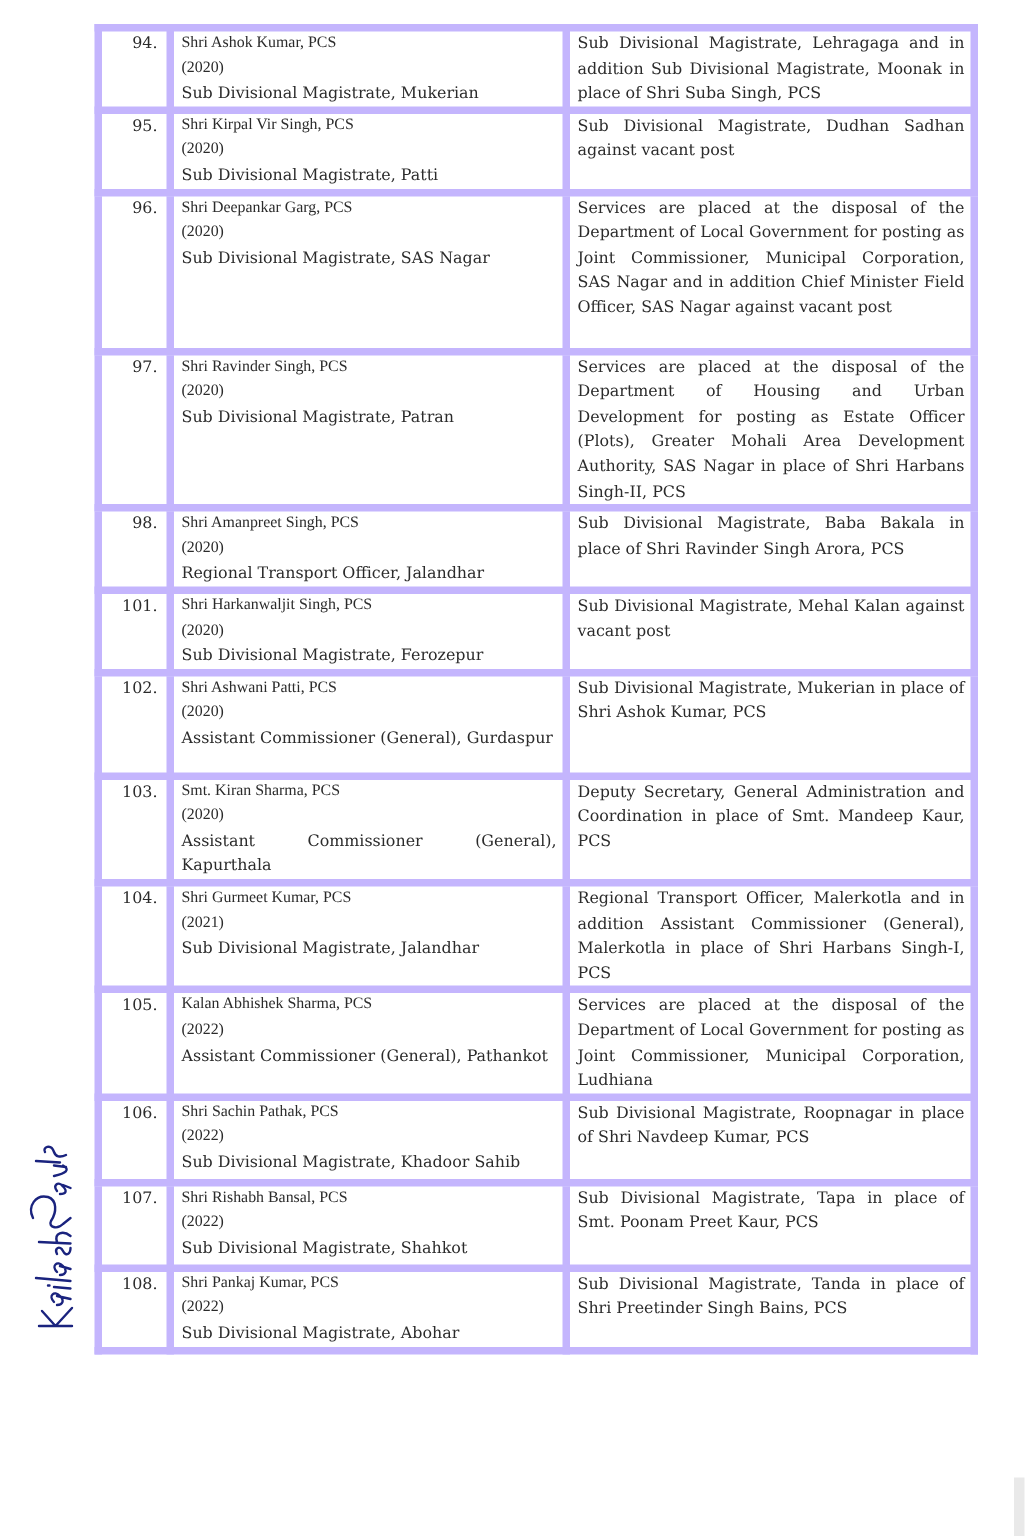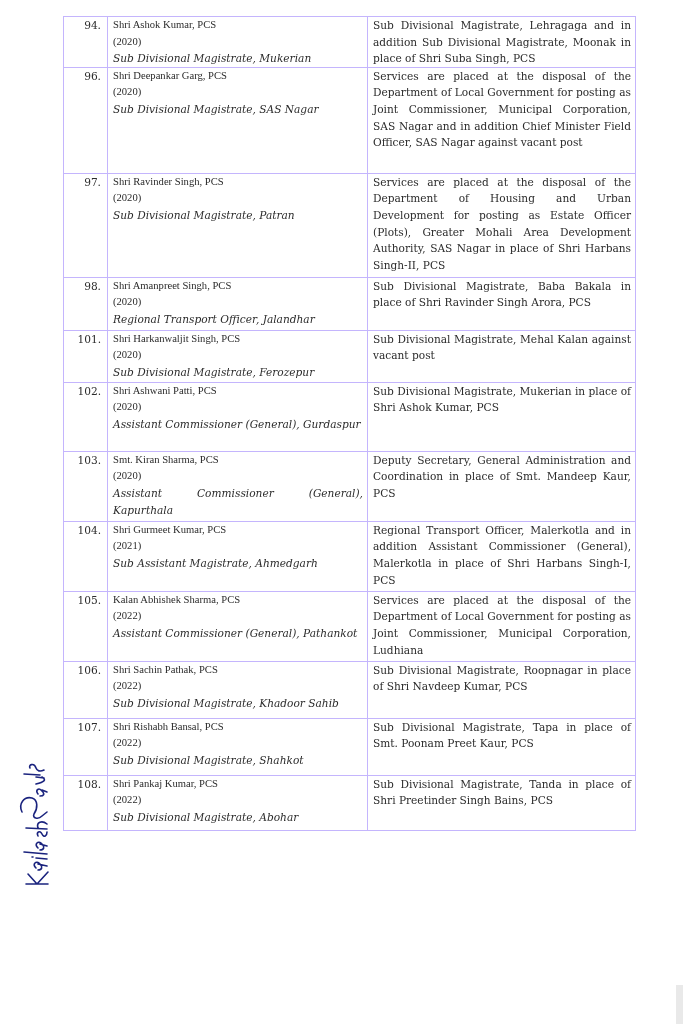--- a/index.html
+++ b/index.html
@@ -10,29 +10,29 @@
   }
   .page-table {
     position: absolute; left: 63px; top: 16px;
     width: 555px;
     border-collapse: collapse;
     table-layout: fixed;
     font-size: 10.6px;
     line-height: 16.6px;
   }
   .page-table td {
-    border: 1px solid #c4b5fd;
+    border: 5px solid #c4b5fd;
     vertical-align: top;
     padding: 0 4px 0 5px;
   }
   .col-sno { width: 32px; text-align: right; padding-right: 6px !important; }
   .col-officer { width: 250px; }
   .col-posting { width: 258px; text-align: justify; }
   .officer-line { display: block; font-family: Liberation Serif, serif; }
-  .officer-designation { display: block; text-align: justify; text-align-last: left; font-style: italic; }
+  .officer-designation { display: block; text-align: justify; text-align-last: left; }
   .signature {
     position: absolute; left: 14px; top: 760px;
     width: 44px; height: 130px;
   }
   .scrollbar-stub {
     position: absolute; right: 4px; top: 985px; width: 7px; height: 39px;
     background: #e9e9e9;
   }
 </style>
 </head>
@@ -42,20 +42,29 @@
   <tbody id="rows">
 
     <tr style="height:50px">
       <td class="col-sno">94.</td>
       <td class="col-officer">
         <span class="officer-line">Shri Ashok Kumar, PCS</span>
         <span class="officer-line">(2020)</span>
         <span class="officer-designation">Sub Divisional Magistrate, Mukerian</span>
       </td>
       <td class="col-posting">Sub Divisional Magistrate, Lehragaga and in addition Sub Divisional Magistrate, Moonak in place of Shri Suba Singh, PCS</td>
+    </tr>
+    <tr style="height:51px">
+      <td class="col-sno">95.</td>
+      <td class="col-officer">
+        <span class="officer-line">Shri Kirpal Vir Singh, PCS</span>
+        <span class="officer-line">(2020)</span>
+        <span class="officer-designation">Sub Divisional Magistrate, Patti</span>
+      </td>
+      <td class="col-posting">Sub Divisional Magistrate, Dudhan Sadhan against vacant post</td>
     </tr>
     <tr style="height:106px">
       <td class="col-sno">96.</td>
       <td class="col-officer">
         <span class="officer-line">Shri Deepankar Garg, PCS</span>
         <span class="officer-line">(2020)</span>
         <span class="officer-designation">Sub Divisional Magistrate, SAS Nagar</span>
       </td>
       <td class="col-posting">Services are placed at the disposal of the Department of Local Government for posting as Joint Commissioner, Municipal Corporation, SAS Nagar and in addition Chief Minister Field Officer, SAS Nagar against vacant post</td>
     </tr>
@@ -102,21 +111,21 @@
         <span class="officer-line">(2020)</span>
         <span class="officer-designation">Assistant Commissioner (General), Kapurthala</span>
       </td>
       <td class="col-posting">Deputy Secretary, General Administration and Coordination in place of Smt. Mandeep Kaur, PCS</td>
     </tr>
     <tr style="height:70px">
       <td class="col-sno">104.</td>
       <td class="col-officer">
         <span class="officer-line">Shri Gurmeet Kumar, PCS</span>
         <span class="officer-line">(2021)</span>
-        <span class="officer-designation">Sub Assistant Magistrate, Ahmedgarh</span>
+        <span class="officer-designation">Sub Divisional Magistrate, Jalandhar</span>
       </td>
       <td class="col-posting">Regional Transport Officer, Malerkotla and in addition Assistant Commissioner (General), Malerkotla in place of Shri Harbans Singh-I, PCS</td>
     </tr>
     <tr style="height:70px">
       <td class="col-sno">105.</td>
       <td class="col-officer">
         <span class="officer-line">Kalan Abhishek Sharma, PCS</span>
         <span class="officer-line">(2022)</span>
         <span class="officer-designation">Assistant Commissioner (General), Pathankot</span>
       </td>

